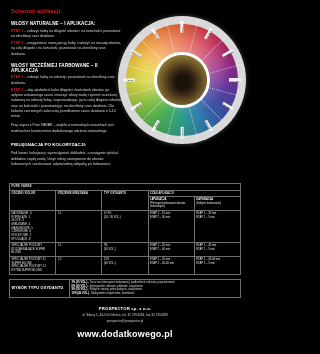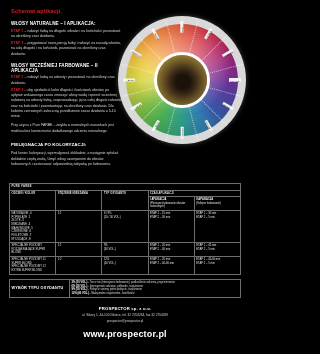--- a/index.html
+++ b/index.html
@@ -266,16 +266,16 @@
             </td>
       </tr>
     </tbody>
       </table>
   </div>
 
   <div class="footer">
     <div class="f-company">PROSPECTOR sp. z o.o.</div>
     <div class="f-addr">ul. Sikory 1, 44-100 Gliwice, tel. 32 2704264, fax 32 2704269</div>
     <div class="f-mail">prospector@prospector.pl</div>
-    <div class="f-www">www.prospector.pl</div>
+    <div class="f-www">www.dodatkowego.pl</div>
   </div>
 
 </div>
 
 </body></html>

